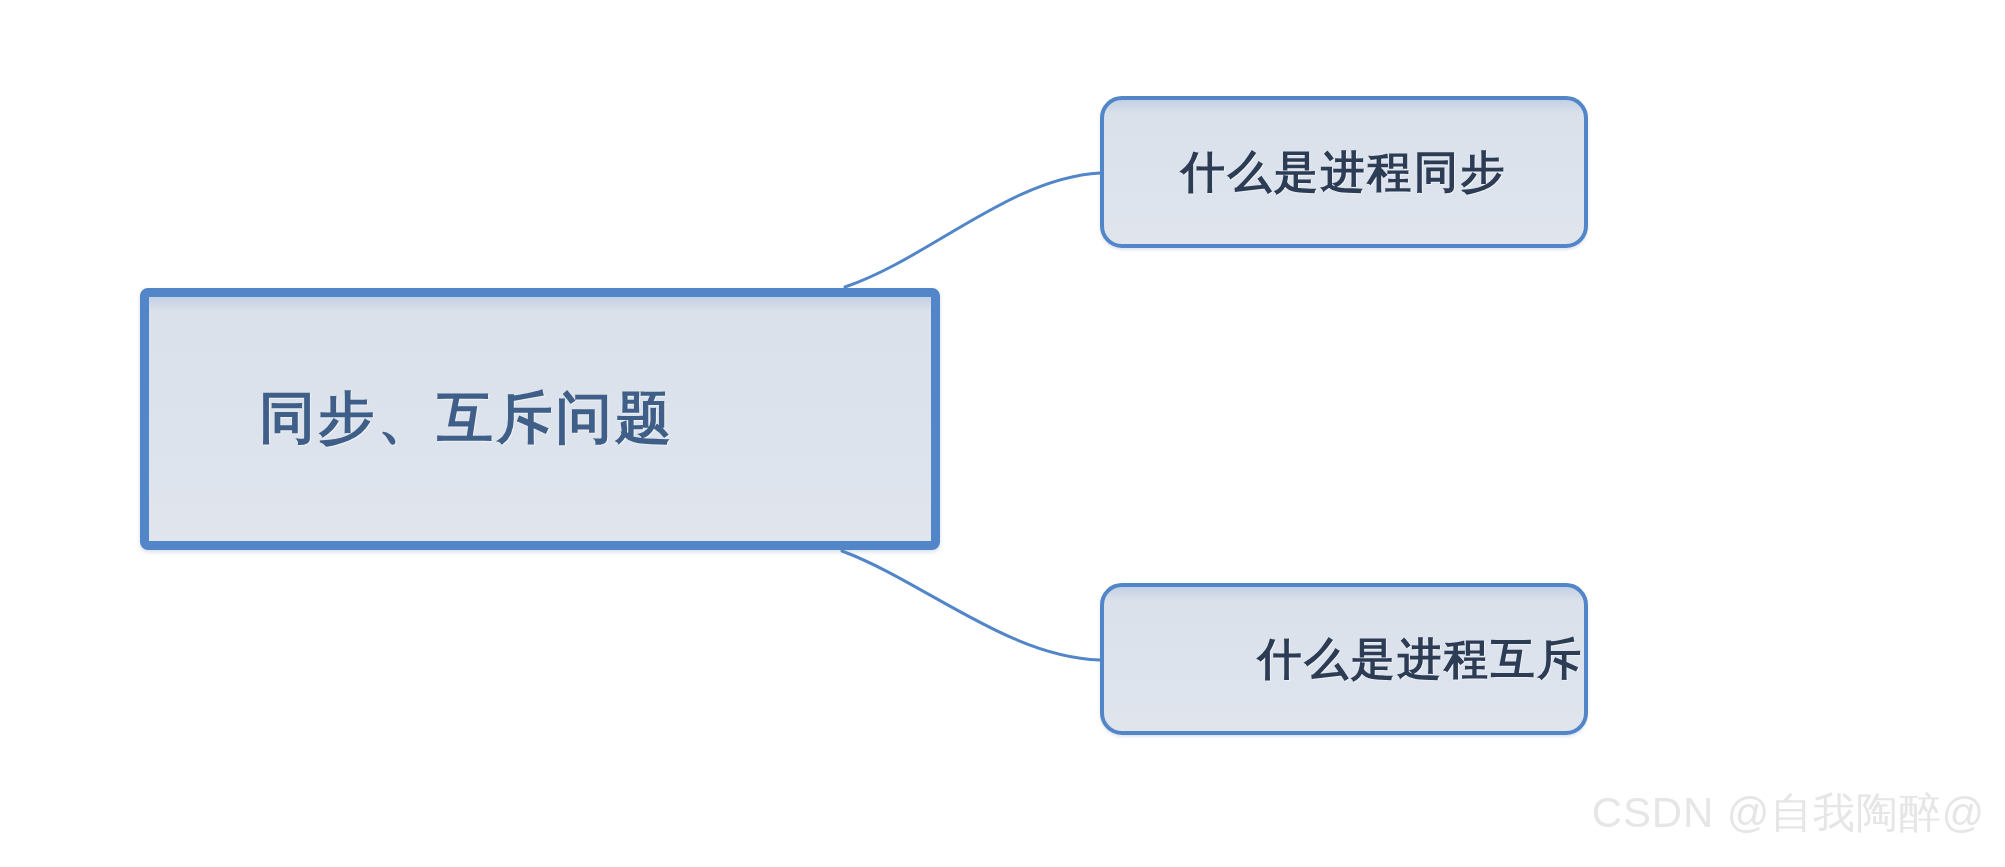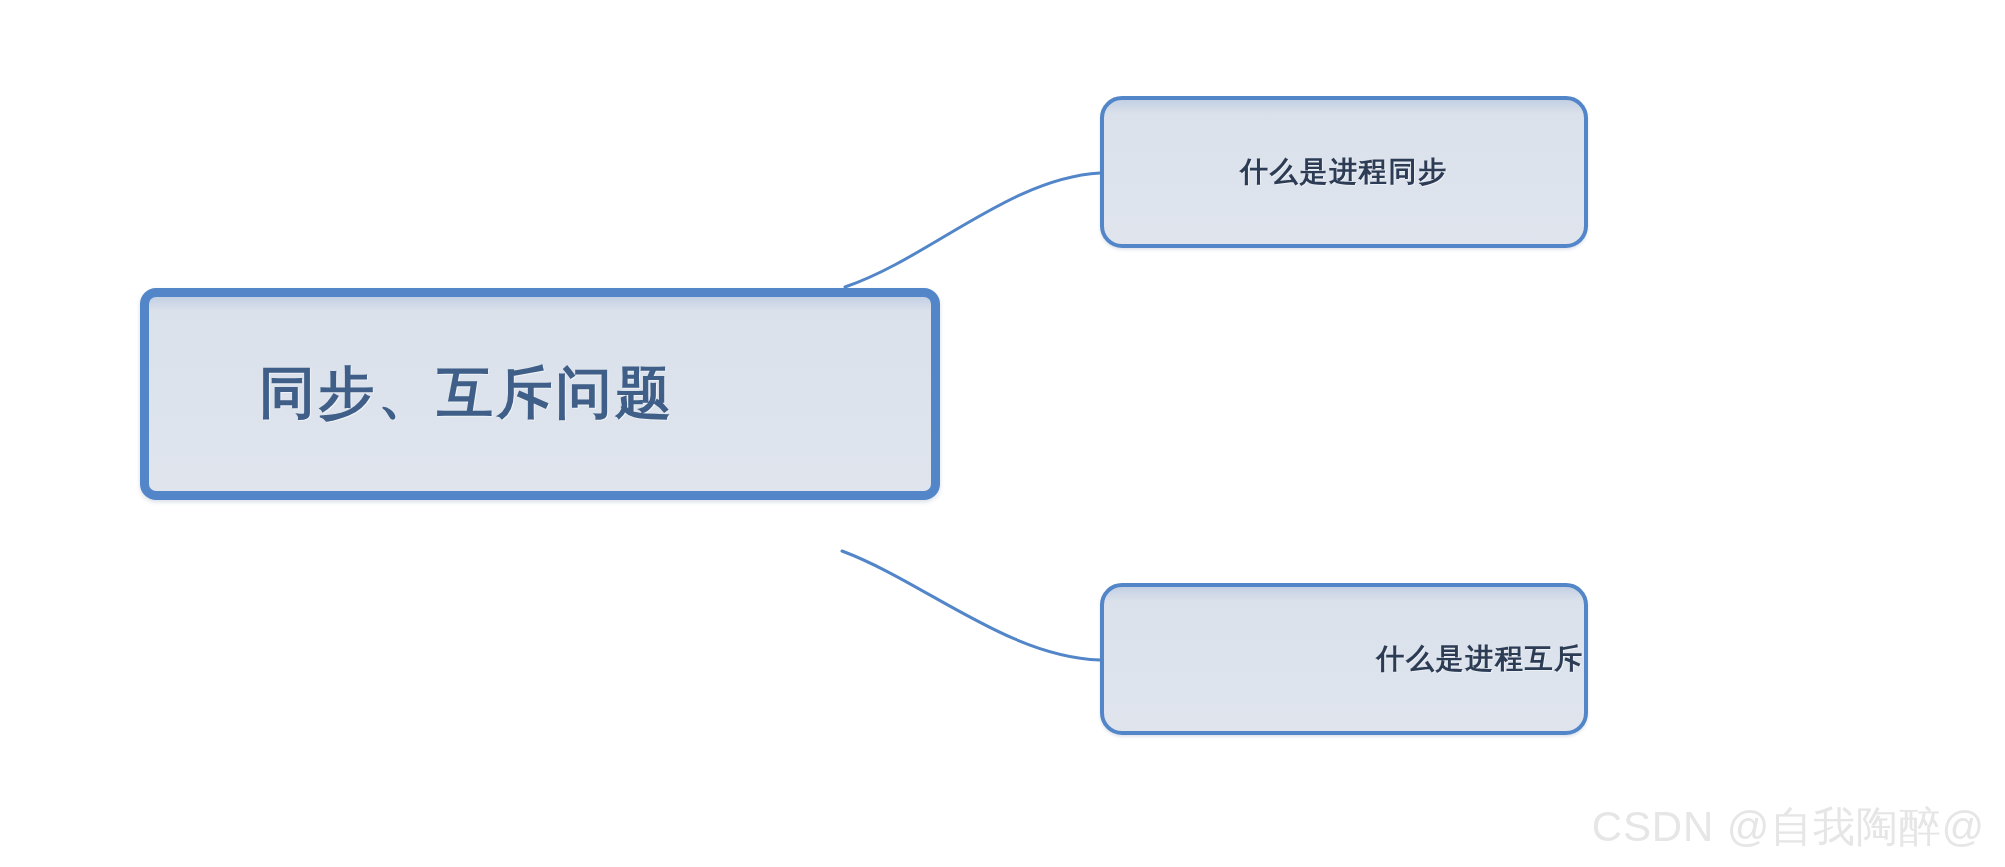--- a/index.html
+++ b/index.html
@@ -45,23 +45,23 @@
   .node-label {
     white-space: nowrap;
     letter-spacing: 0.06em;
   }
 
   
   #root-node {
     left: 140px;
     top: 288px;
     width: 800px;
-    height: 212px;
+    height: 262px;
     border-width: 9px;
-    border-radius: 16px;
+    border-radius: 8px;
     justify-content: flex-start;
     box-shadow: 0 2px 4px rgba(120,140,170,0.28);
   }
   #root-node .node-label {
     color: #3f5f88;
     font-size: 56px;
     font-weight: bold;
     padding-left: 110px;
     text-shadow: 1px 1px 0 rgba(255,255,255,0.5);
   }
@@ -70,32 +70,32 @@
   .child-node {
     width: 488px;
     height: 152px;
     border-width: 4px;
     border-radius: 22px;
     justify-content: center;
     box-shadow: 0 2px 3px rgba(130,150,180,0.25);
   }
   .child-node .node-label {
     color: #2c3c55;
-    font-size: 28px;
+    font-size: 44px;
     font-weight: bold;
     text-shadow: 1px 1px 0 rgba(255,255,255,0.45);
   }
   #child-node-0 { left: 1100px; top: 96px; }
   #child-node-1 { left: 1100px; top: 583px; justify-content: flex-end; }
 
   
   #watermark {
     position: absolute;
     right: 20px;
-    bottom: 12px;
+    bottom: 26px;
     color: #e6e6e6;
     font-size: 42px;
     letter-spacing: 0.02em;
     user-select: none;
     margin-top: 48px;
   }
 </style>
 </head>
 <body>
 

